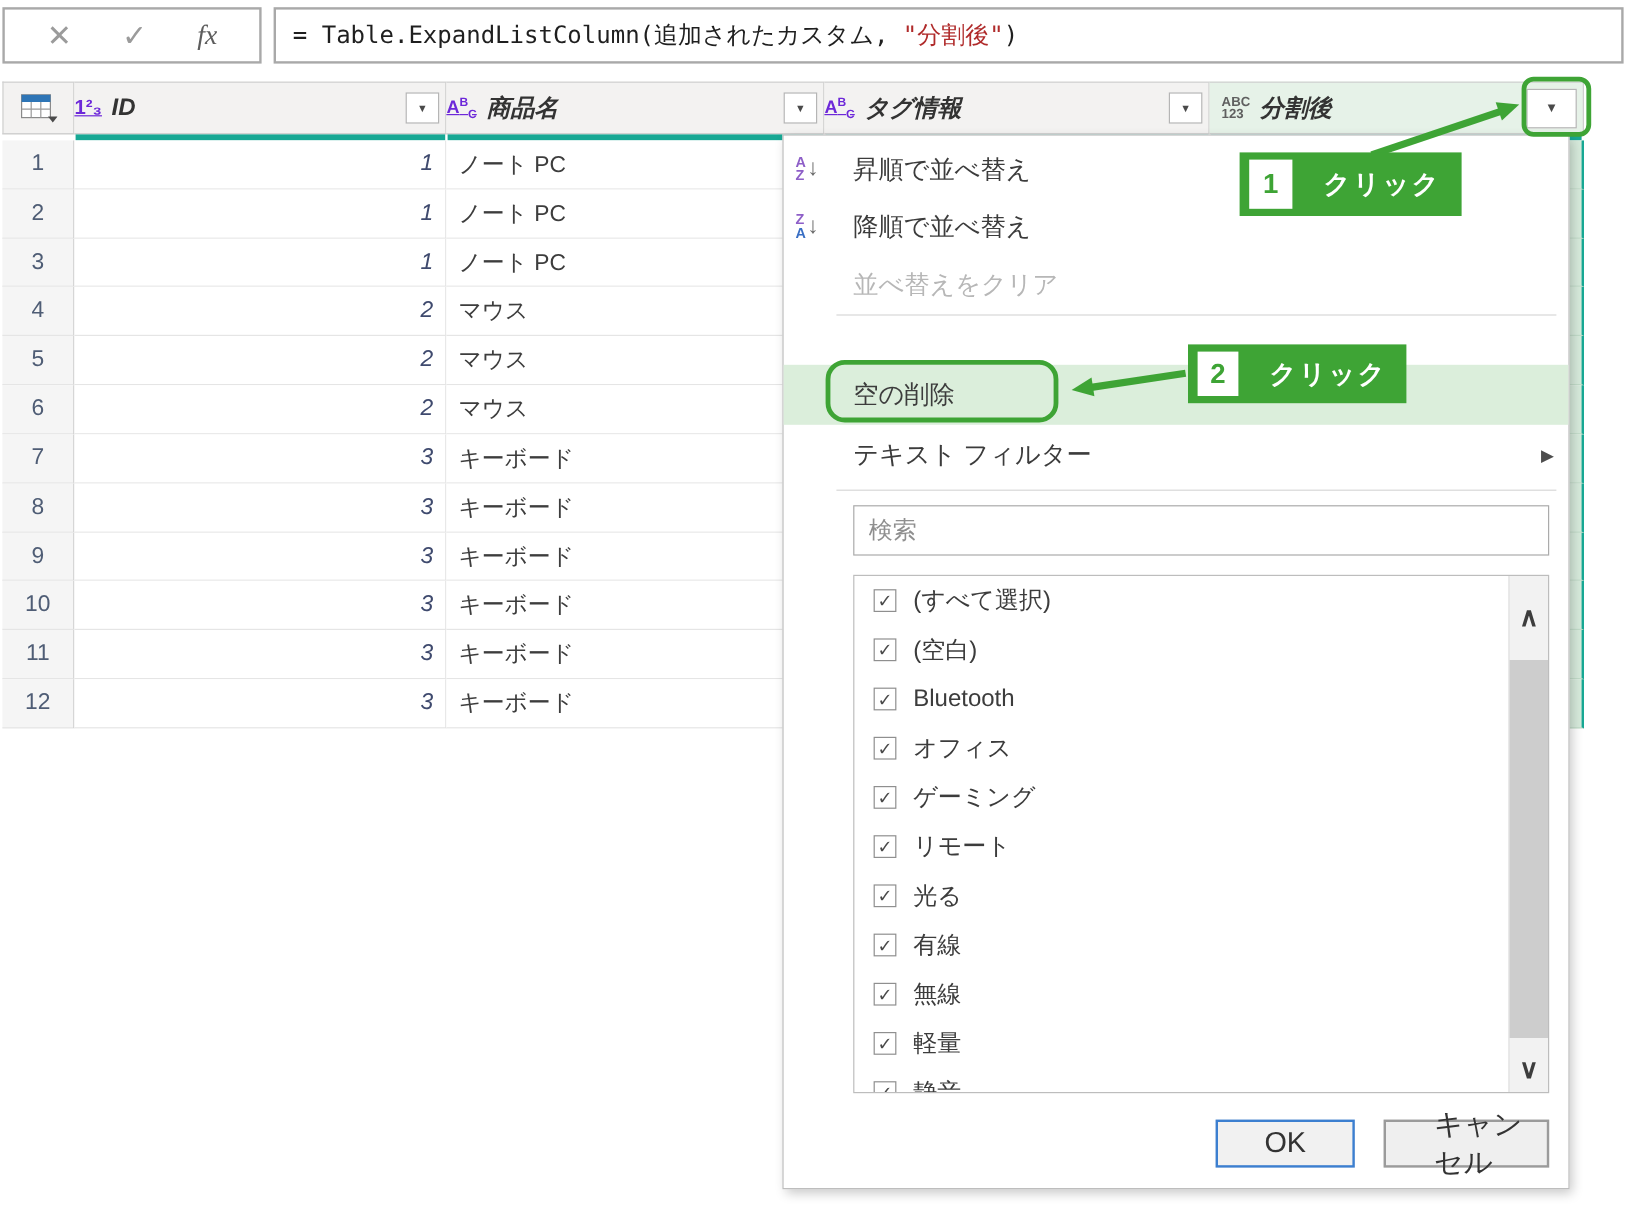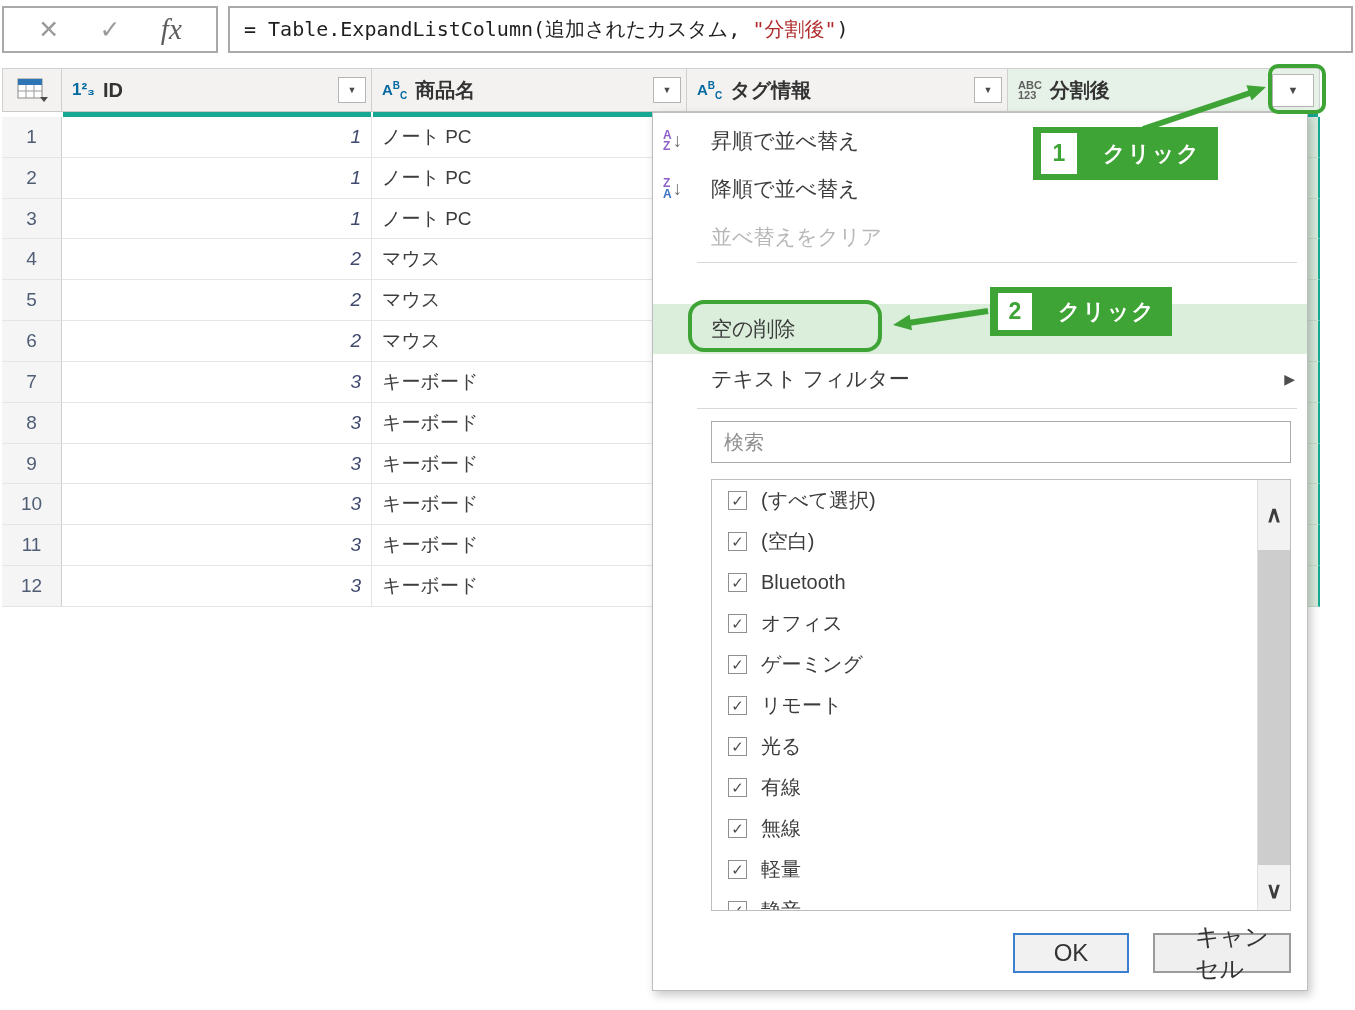--- a/index.html
+++ b/index.html
@@ -4,31 +4,31 @@
 <style>
   * { margin:0; padding:0; box-sizing:border-box; }
   html,body { background:#fff; }
   body { font-family:"Liberation Sans", sans-serif; }
   #stage { position:relative; width:1355px; height:1010px; background:#fff; overflow:hidden; }
 
   
   .fxbox { position:absolute; border:2px solid #a9a9a9; background:#fff; display:flex; align-items:center; }
   .fx-left { left:2px; top:6px; width:216px; height:47px; justify-content:space-around; padding:0 14px; }
   .fx-left .ic { color:#9b9b9b; font-size:25px; }
-  .fx-left .fxg { color:#5d5d5d; font-size:29px; font-style:italic; font-family:"Liberation Serif", serif; }
+  .fx-left .fxg { color:#5d5d5d; font-size:23px; font-style:italic; font-family:"Liberation Serif", serif; }
   .fx-input { left:228px; top:6px; width:1125px; height:47px; padding-left:14px;
               font-family:"DejaVu Sans Mono", monospace; font-size:20px; color:#1f1f1f; }
   .fx-str { color:#b02b2b; }
 
   
   .gh { position:absolute; top:68px; height:44px; background:#f3f2f1; border-top:1px solid #d0d0d0;
         border-right:1px solid #cfcfcf; border-bottom:1px solid #c9c9c9; display:flex; align-items:center;
         font-weight:bold; font-size:20px; color:#333; }
-  .gh .lbl { margin-left:8px; }
-  .typeicon { color:#0369a1; font-weight:bold; margin-left:10px; white-space:nowrap; }
+  .gh .lbl { margin-left:8px;font-style:italic; }
+  .typeicon { color:#6d28d9; font-weight:bold; white-space:nowrap;text-decoration:underline; }
   .ti-num { font-size:17px; }
   .abc { font-size:15px; letter-spacing:0; }
   .abc .sup { font-size:10px; vertical-align:super; }
   .abc .sub { font-size:10px; vertical-align:sub; }
   .stack2 { display:flex; flex-direction:column; line-height:10px; font-size:11px; color:#5f5f5f; margin-left:10px; font-weight:bold; }
   .fbtn { margin-left:auto; margin-right:5px; width:28px; height:26px; background:#fff; border:1px solid #b5b5b5;
           display:flex; align-items:center; justify-content:center; color:#4a4a4a; font-size:9px; }
   .fbtn-big { width:42px; height:33px; font-size:11px; }
   .qbar { position:absolute; top:112px; height:5px; background:#17A894; }
 

